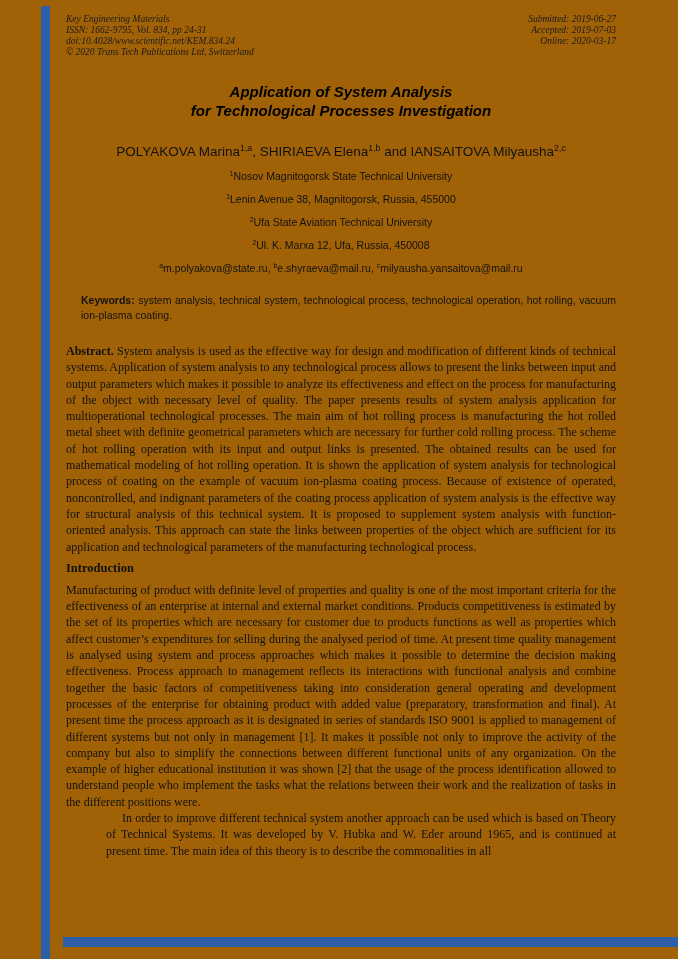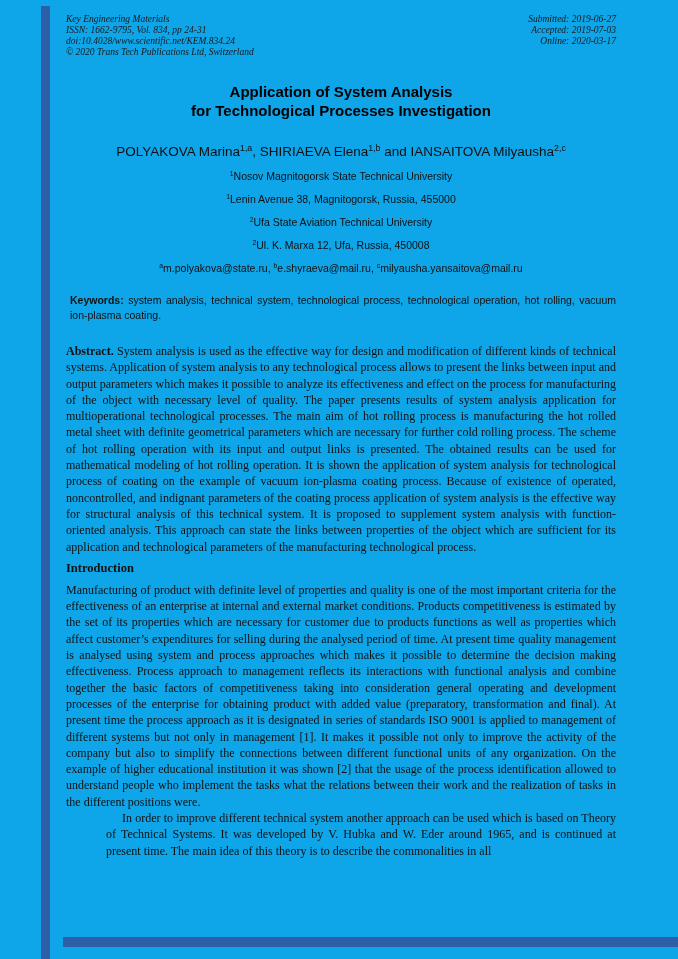--- a/index.html
+++ b/index.html
@@ -9,21 +9,21 @@
   html,body{margin:0;padding:0;}
   body{
     background:#ffffff;
     font-family:"Liberation Serif", serif;
     color:var(--ink);
   }
   .page{
     position:relative;
     width:678px;
     height:959px;
-    background:#0ea5e9;
+    background:#a16207;
     overflow:hidden;
   }
   .edge-left{
     position:absolute;
     left:41px;top:6px;bottom:0;
     width:9px;
     background:var(--edge-blue);
   }
   .edge-bottom{
     position:absolute;
@@ -49,42 +49,42 @@
   
   .title{
     margin:24px 0 0 0;
     text-align:center;
     font-family:"Liberation Sans", sans-serif;
     font-weight:bold;
     font-size:15px;
     line-height:19px;
     color:#000;
   }
-  .title span{display:block;}
+  .title span{display:block;font-style:italic;}
   .authors{
     margin:23px 0 0 0;
     text-align:center;
     font-family:"Liberation Sans", sans-serif;
     font-size:13.5px;
     line-height:17px;
   }
   .affil, .emails{
     margin:10px 0 0 0;
     text-align:center;
     font-family:"Liberation Sans", sans-serif;
     font-size:10.5px;
     line-height:13px;
   }
   sup{
     font-size:0.65em;
     vertical-align:super;
     line-height:0;
   }
   .keywords{
-    margin:18px 0 0 4px;
+    margin:18px 0 0 15px;
     font-family:"Liberation Sans", sans-serif;
     font-size:10.5px;
     line-height:15px;
     text-align:justify;
   }
   .keywords b{font-weight:bold;}
   .abstract{
     margin:20px 0 0 0;
     font-size:12px;
     line-height:16.3px;

